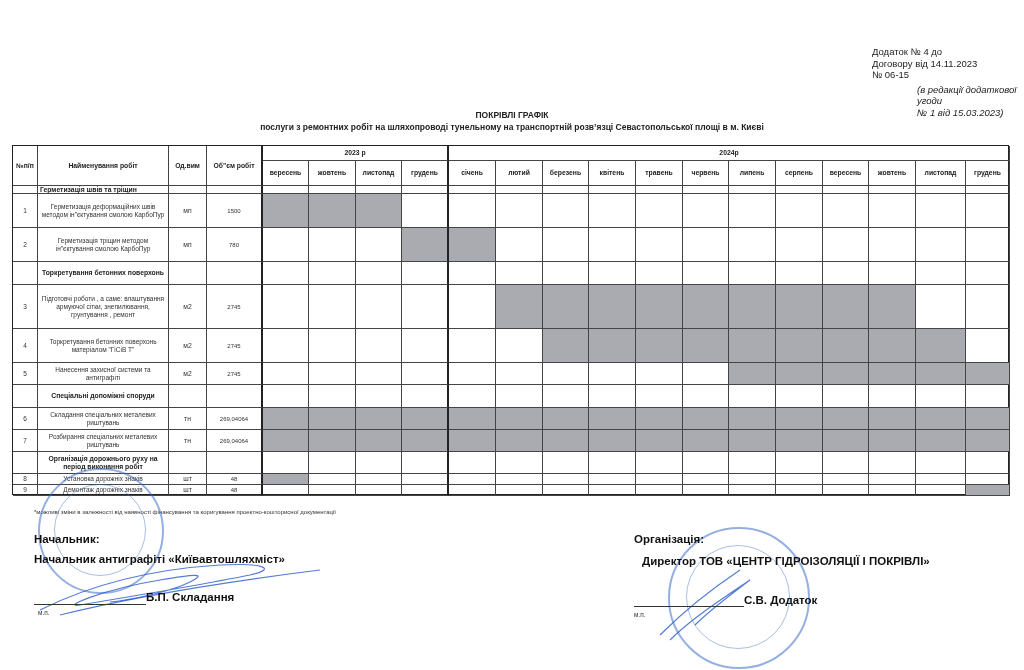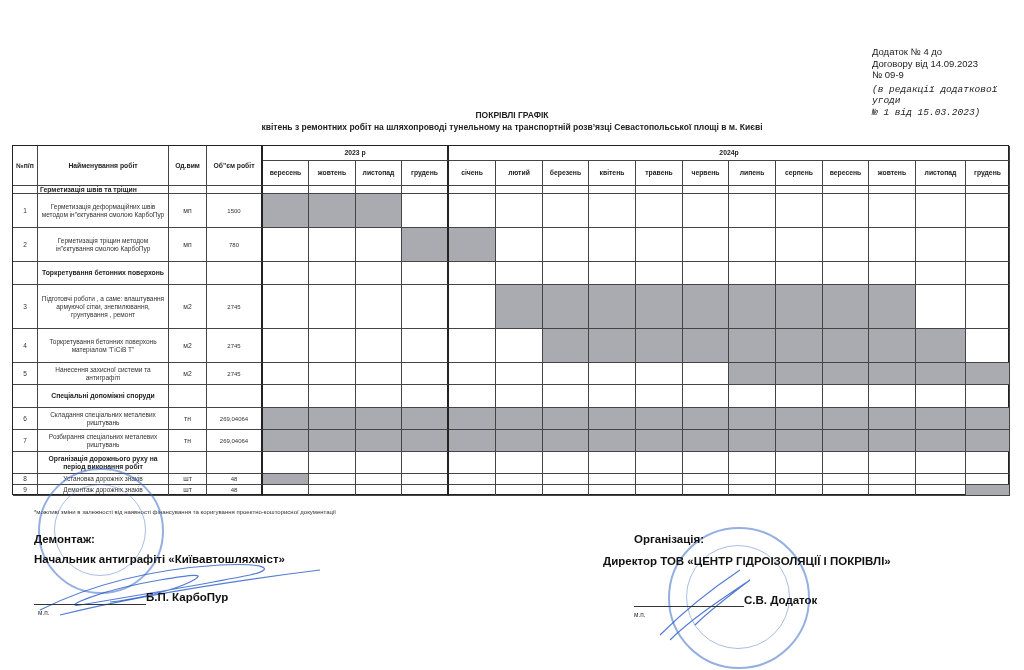--- a/index.html
+++ b/index.html
@@ -1,19 +1,19 @@
 <!DOCTYPE html>
 <html><head>
 <meta charset="utf-8">
 <style>
   html, body { margin:0; padding:0; background:#ffffff; }
   body { width:1024px; height:670px; position:relative; overflow:hidden; font-family:"Liberation Sans", sans-serif; color:#1a1a1a; }
   .abs { position:absolute; }
   .annex { left:872px; top:46px; font-size:9.5px; line-height:11.5px; color:#222; }
-  .annex .ital { font-family:Liberation Mono, monospace; font-style:italic; font-size:9.5px; line-height:11.5px; margin-top:3px; }
+  .annex .ital { font-family:Liberation Sans, sans-serif; font-style:italic; font-size:9.5px; line-height:11.5px; margin-top:3px;margin-left:45px; }
   .title { left:0; width:1024px; top:110px; text-align:center; font-size:8.5px; font-weight:bold; color:#222; }
   .subtitle { left:0; width:1024px; top:122px; text-align:center; font-size:8.5px; font-weight:bold; color:#222; }
 
   .grid { left:12px; top:145px; width:997px; height:350px; border:1.5px solid #222; box-sizing:border-box; }
   .cell { position:absolute; box-sizing:border-box; border-right:1px solid #444; border-bottom:1px solid #444; font-size:6.5px; line-height:8px; color:#333; display:flex; align-items:center; justify-content:center; text-align:center; padding:0 2px; overflow:hidden; }
   .hdr { font-weight:bold; font-size:6.8px; color:#222; }
   .sect { font-weight:bold; font-size:6.8px; color:#222; justify-content:center; }
   .sect.left { justify-content:flex-start; }
   .shade { background:#a9abb0; }
   .thickv { border-right:2px solid #222; }
@@ -24,28 +24,28 @@
   .line { border-bottom:1px solid #333; height:0; }
   .stamp { border-radius:50%; border:2px solid rgba(60,110,200,0.55); }
   .stamp-inner { border-radius:50%; border:1px solid rgba(60,110,200,0.45); }
   .scribble { stroke:#2a5bc9; fill:none; stroke-width:1.2; opacity:0.8; }
 </style>
 </head>
 <body>
 
 <div class="abs annex">
   <div>Додаток № 4   до</div>
-  <div>Договору від  14.09.2023</div>
-  <div>№ 09-9</div>
+  <div>Договору від  14.11.2023</div>
+  <div>№ 06-15</div>
   <div class="ital">(в редакції додаткової угоди</div>
   <div class="ital" style="margin-top:0">№ 1 від 15.03.2023)</div>
 </div>
 
 <div class="abs title">ПОКРІВЛІ ГРАФІК</div>
-<div class="abs subtitle">квітень з ремонтних робіт на шляхопроводі тунельному на транспортній розв’язці Севастопольської площі в м. Києві</div>
+<div class="abs subtitle">послуги з ремонтних робіт на шляхопроводі тунельному на транспортній розв’язці Севастопольської площі в м. Києві</div>
 
 <div class="abs grid" id="grid">
     <div class="cell hdr" style="left: 0px; top: 0px; width: 25px; height: 40px;">№п/п</div>
     <div class="cell hdr" style="left: 25px; top: 0px; width: 131px; height: 40px;">Найменування робіт</div>
     <div class="cell hdr" style="left: 156px; top: 0px; width: 38px; height: 40px;">Од.вим</div>
     <div class="cell hdr thickv" style="left: 194px; top: 0px; width: 56px; height: 40px;">Об"єм робіт</div>
     <div class="cell hdr thickv" style="left: 250px; top: 0px; width: 186px; height: 15px;">2023 р</div>
     <div class="cell hdr" style="left: 436px; top: 0px; width: 561px; height: 15px;">2024р</div>
     <div class="cell hdr" style="left: 250px; top: 15px; width: 46px; height: 25px; font-weight: bold;">вересень</div>
     <div class="cell hdr" style="left: 296px; top: 15px; width: 47px; height: 25px; font-weight: bold;">жовтень</div>
@@ -328,31 +328,31 @@
 <div class="abs footnote">*можливі зміни  в залежності від наявності фінансування та коригування проектно-кошторисної документації</div>
 
 <div class="abs stamp" style="left:38px;top:468px;width:122px;height:122px;">
   <div class="abs stamp-inner" style="left:14px;top:14px;width:90px;height:90px;"></div>
 </div>
 <svg class="abs" style="left:20px;top:560px;" width="320" height="60">
   <path class="scribble" d="M20 50 C60 30, 120 10, 200 5 C240 3, 260 8, 230 15 C180 25, 90 40, 60 45 C40 48, 80 30, 140 20 C170 15, 190 12, 170 22 C150 32, 110 40, 90 42"></path>
   <path class="scribble" d="M40 55 C100 40, 180 25, 300 10"></path>
 </svg>
 
-<div class="abs sig" style="left:34px;top:533px;">Демонтаж:</div>
+<div class="abs sig" style="left:34px;top:533px;">Начальник:</div>
 <div class="abs sig" style="left:34px;top:553px;">Начальник антиграфіті «Київавтошляхміст»</div>
 <div class="abs line" style="left:34px;top:604px;width:112px;"></div>
-<div class="abs sig" style="left:146px;top:591px;">Б.П. КарбоПур</div>
+<div class="abs sig" style="left:146px;top:591px;">Б.П. Складання</div>
 <div class="abs mp" style="left:38px;top:609px;">м.п.</div>
 
 <div class="abs stamp" style="left:668px;top:527px;width:138px;height:138px;">
   <div class="abs stamp-inner" style="left:16px;top:16px;width:102px;height:102px;"></div>
 </div>
 <svg class="abs" style="left:650px;top:565px;" width="120" height="80">
   <path class="scribble" d="M10 70 C30 50, 60 25, 90 5"></path>
   <path class="scribble" d="M20 75 C40 55, 70 35, 100 15 C80 30, 60 45, 45 60"></path>
 </svg>
 
 <div class="abs sig" style="left:634px;top:533px;">Організація:</div>
-<div class="abs sig" style="left:603px;top:555px;">Директор ТОВ «ЦЕНТР ГІДРОІЗОЛЯЦІЇ І ПОКРІВЛІ»</div>
+<div class="abs sig" style="left:642px;top:555px;">Директор ТОВ «ЦЕНТР ГІДРОІЗОЛЯЦІЇ І ПОКРІВЛІ»</div>
 <div class="abs line" style="left:634px;top:606px;width:110px;"></div>
 <div class="abs sig" style="left:744px;top:594px;">С.В. Додаток</div>
 <div class="abs mp" style="left:634px;top:611px;">м.п.</div>
 
 </body></html>

